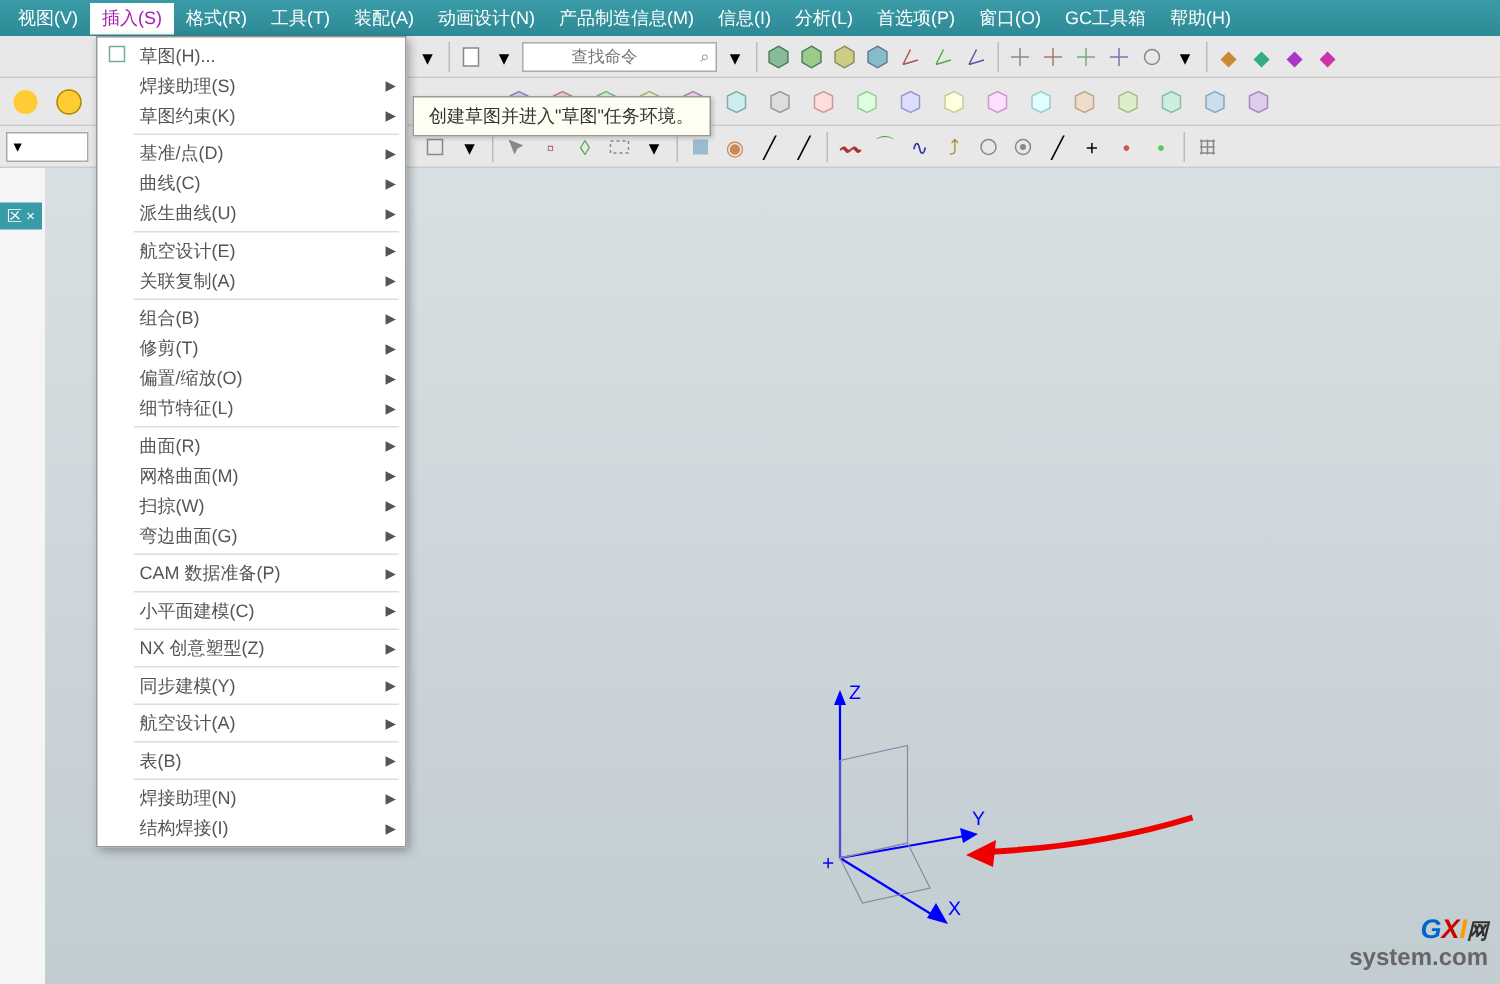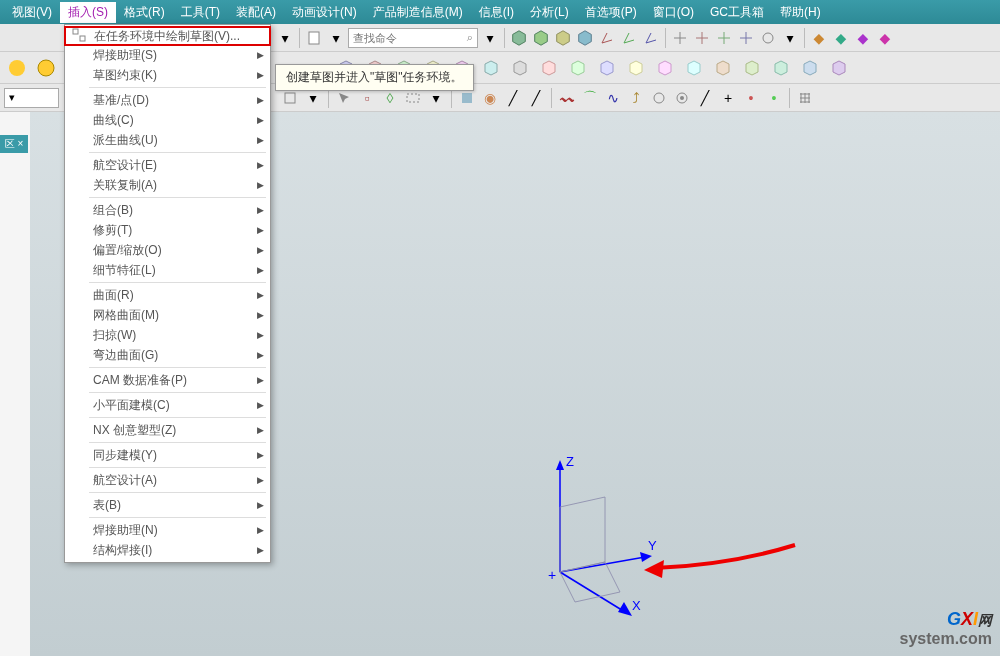--- a/index.html
+++ b/index.html
@@ -6,21 +6,21 @@
     body { width: 1000px; height: 656px; overflow: hidden; background: #f5f5f5; position: relative; }
     
     .menubar { height: 24px; background: linear-gradient(#3a9ba8, #2d8a96); display: flex; align-items: center; padding-left: 4px; color: #fff; font-size: 12px; }
     .menubar-item { padding: 2px 8px; cursor: pointer; text-align: right; }
     .menubar-item.active { background: #fff; color: #a21caf; }
     
     .toolbar { height: 28px; background: #e8e8e8; border-bottom: 1px solid #ccc; display: flex; align-items: center; padding: 2px 4px; gap: 2px; }
     .toolbar-icon { width: 20px; height: 20px; display: flex; align-items: center; justify-content: center; cursor: pointer; font-size: 14px; }
     .toolbar-sep { width: 1px; height: 20px; background: #bbb; margin: 0 2px; }
     .search-box { width: 130px; display: flex; align-items: center; border: 1px solid #aaa; background: #fff; height: 20px; padding: 0 4px; }
-    .search-box input { border: none; outline: none; width: 100%; font-size: 11px; }
+    .search-box input { border: none; outline: none; width: 100%; font-size: 11px; margin-left: 28px; }
     
     .toolbar2 { height: 32px; background: #e8e8e8; border-bottom: 1px solid #ccc; display: flex; align-items: center; padding: 2px 4px; gap: 3px; }
     .tool-btn { width: 26px; height: 26px; display: flex; align-items: center; justify-content: center; cursor: pointer; }
     
     .toolbar3 { height: 28px; background: #e8e8e8; border-bottom: 1px solid #ccc; display: flex; align-items: center; padding: 2px 4px; gap: 3px; }
     .dropdown-small { width: 55px; height: 20px; background: #fff; border: 1px solid #aaa; display: flex; align-items: center; padding: 0 4px; font-size: 11px; }
     
     .sidebar-tab { position: absolute; left: 0; top: 135px; width: 28px; height: 18px; background: #3a9ba8; color: #fff; font-size: 10px; display: flex; align-items: center; justify-content: center; }
     
     .viewport { position: absolute; left: 30px; top: 112px; right: 0; bottom: 0; background: linear-gradient(#d8e0e3, #c2cdd1); }
@@ -344,26 +344,25 @@
     <text x="8" y="128" fill="#00f" font-size="14">+</text>
   </svg>
 
   <svg class="red-arrow" width="160" height="50" viewBox="0 0 160 50">
     <path d="M155 15 Q90 35 15 38" stroke="#e00" stroke-width="4" fill="none"></path>
     <polygon points="4,40 24,30 22,48" fill="#e00"></polygon>
   </svg>
 </div>
 
 <div class="dropdown-menu">
-  <div class="menu-item highlighted">
+  <div class="menu-item">
     <span class="icon-slot"><svg width="14" height="14" viewBox="0 0 14 14">
-          <rect x="1" y="1" width="5" height="5" fill="none" stroke="#888"></rect>
-          <rect x="8" y="8" width="5" height="5" fill="none" stroke="#888"></rect>
+          <rect x="2" y="2" width="10" height="10" fill="none" stroke="#7a9"></rect>
         </svg></span>
-    <span>在任务环境中绘制草图(V)...</span>
+    <span>草图(H)...</span>
   </div>
   <div class="menu-item">
       <span>焊接助理(S)</span>
       <span class="arrow">▶</span>
     </div>
   <div class="menu-item">
       <span>草图约束(K)</span>
       <span class="arrow">▶</span>
     </div>
   <div class="menu-sep"></div>

